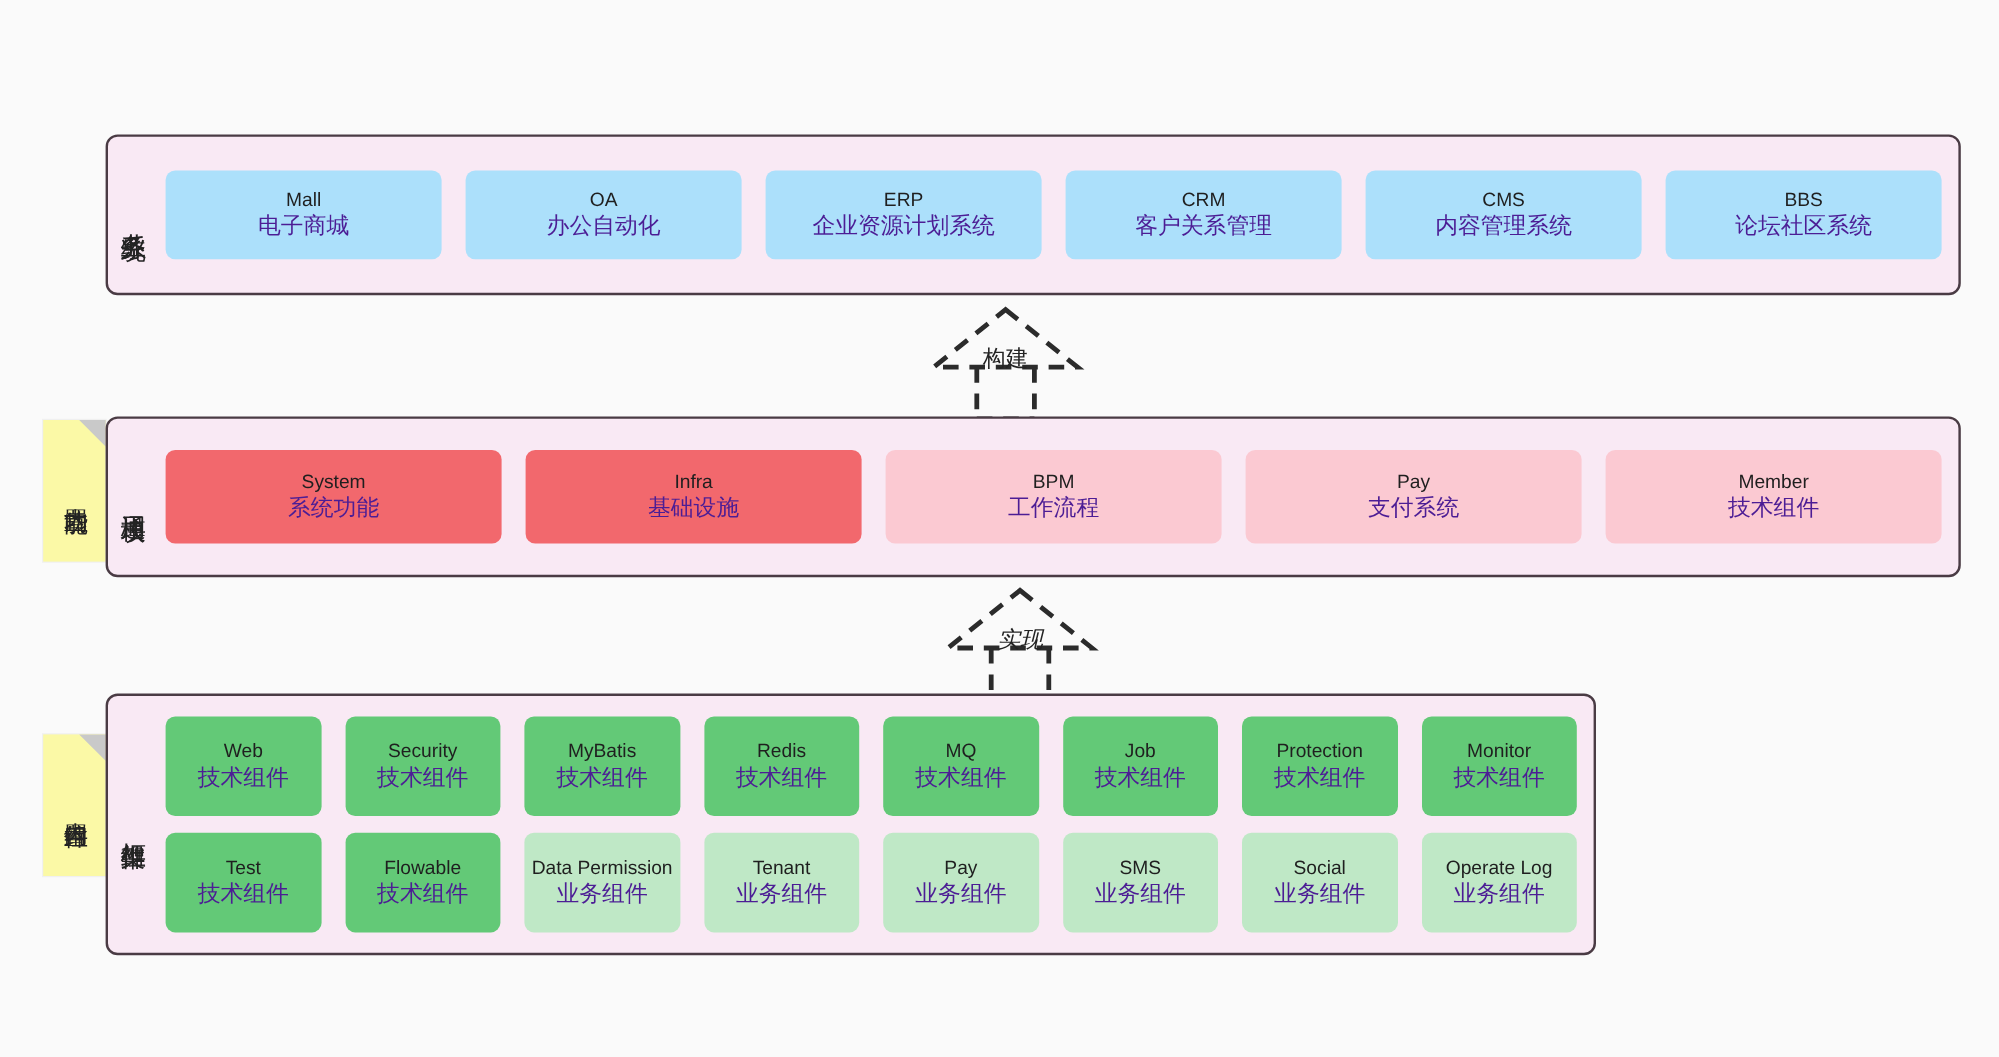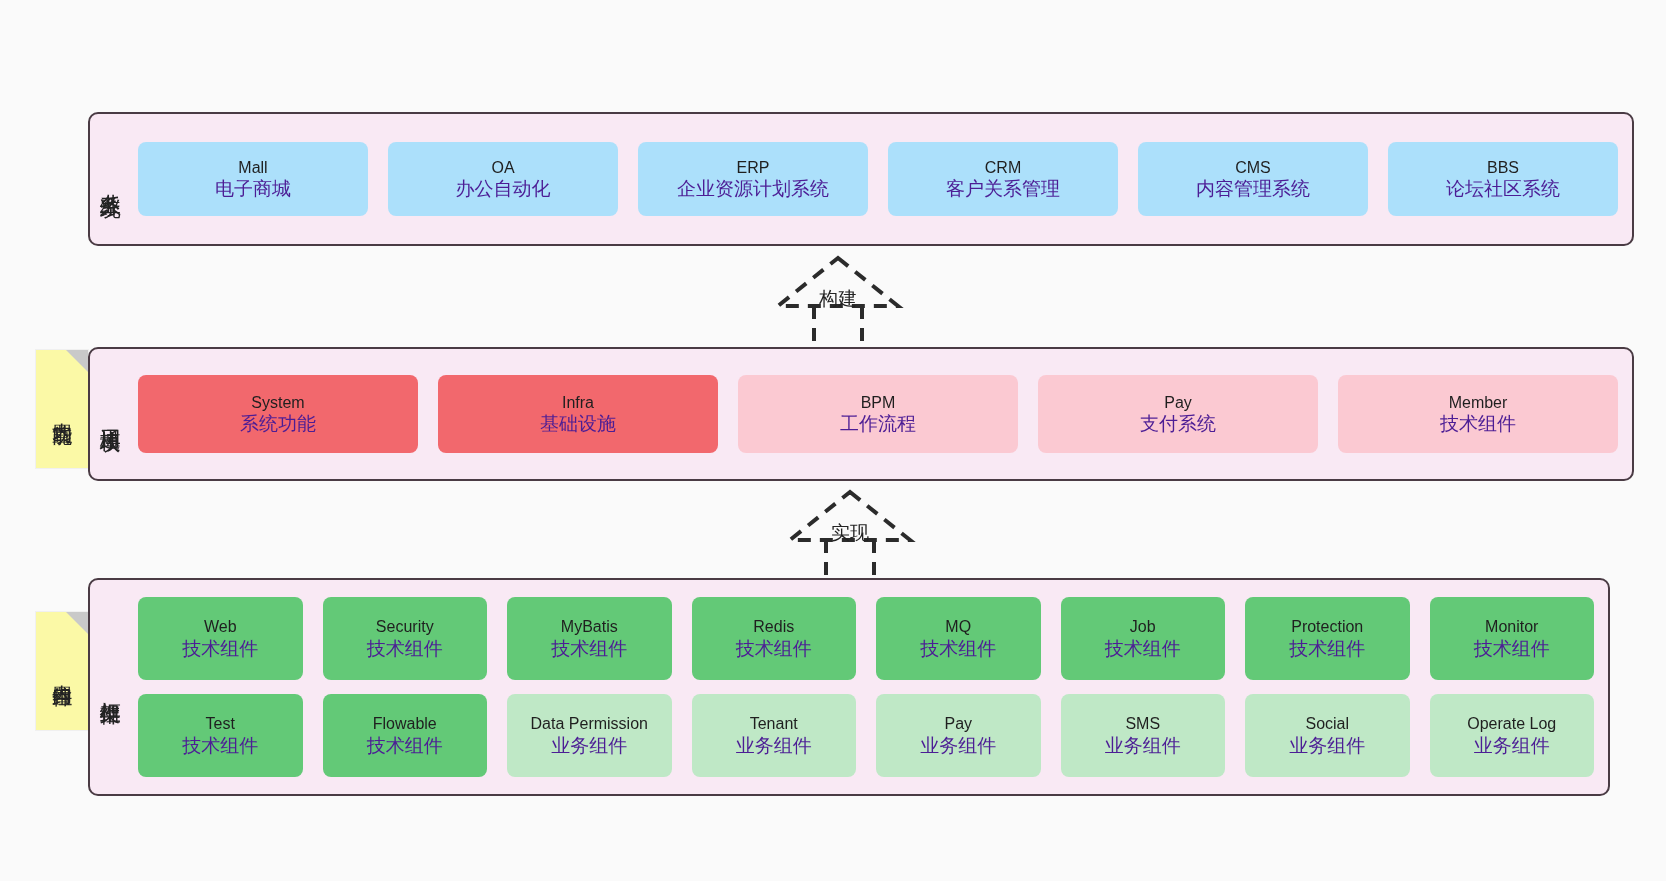--- a/index.html
+++ b/index.html
@@ -90,21 +90,21 @@
   .c-green      { background: #63c977; }
   .c-lightgreen { background: #bfe8c6; }
 
   
   #layer-business  { left: 88px;  top: 112px; width: 1546px; height: 134px; }
   #layer-business  .node { height: 74px; }
 
   #layer-common    { left: 88px;  top: 347px; width: 1546px; height: 134px; }
   #layer-common    .node { height: 78px; }
 
-  #layer-framework { left: 88px;  top: 578px; width: 1522px; height: 218px; }
+  #layer-framework { left: 88px;  top: 578px; width: 1242px; height: 218px; }
   #layer-framework .node { height: 83px; }
 
   
   .tag {
     position: absolute;
     width: 52px;
     height: 118px;
     background: #fbf9a6;
     box-sizing: border-box;
     display: flex;
@@ -143,21 +143,21 @@
     position: absolute;
     left: 50%;
     transform: translateX(-50%);
     top: 34px;
     font-size: 19px;
     color: #232323;
     background: transparent;
     white-space: nowrap;
   }
   #arrow-build   { left: 748px; top: 252px; }
-  #arrow-realize { left: 760px; top: 486px; }
+  #arrow-realize { left: 760px; top: 486px; font-style: italic; }
 </style>
 </head>
 <body>
 
 <div class="canvas">
 
   <div class="layer" id="layer-business">
     <div class="layer-title">业务系统</div>
     <div class="layer-body">
       <div class="row">

